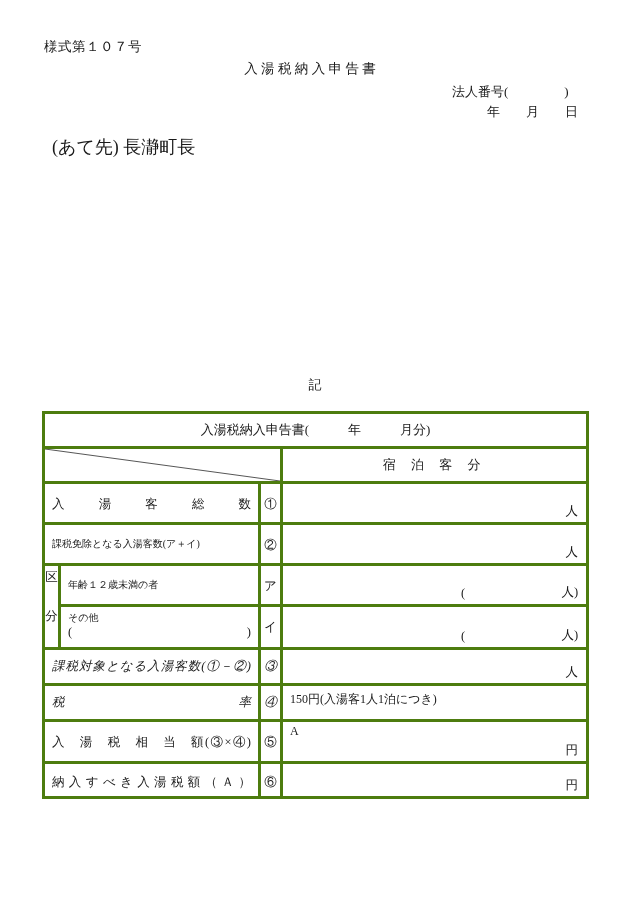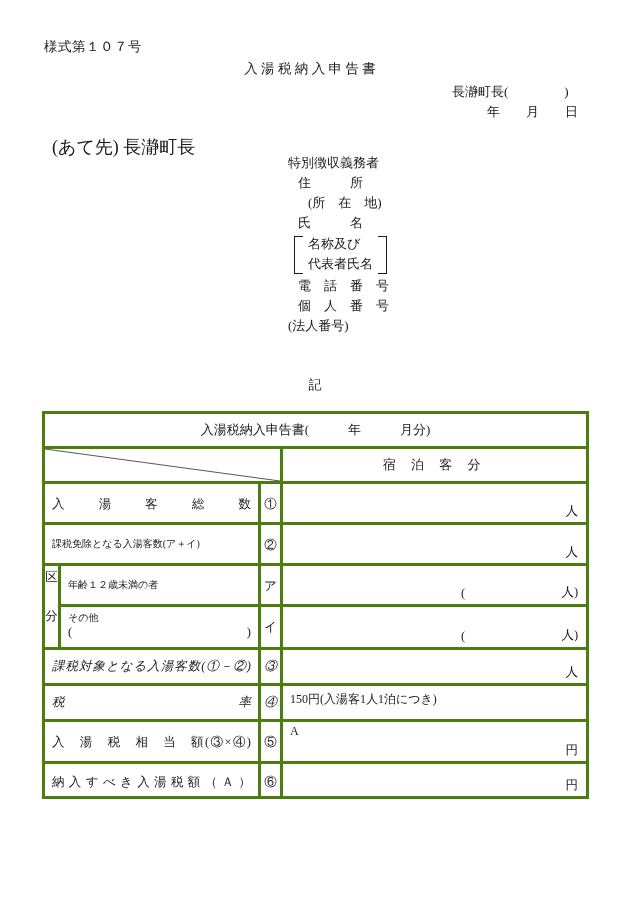--- a/index.html
+++ b/index.html
@@ -242,46 +242,29 @@
 </head>
 <body>
 
 <div class="page">
 
   <div class="form-no">様式第１０７号</div>
 
   <div class="doc-title">入 湯 税 納 入 申 告 書</div>
 
   <div class="desig-no">
-    <span>長瀞町長(</span><span class="gap"></span><span>)</span>
+    <span>法人番号(</span><span class="gap"></span><span>)</span>
   </div>
 
   <div class="date-line">
     <span>年</span><span class="g"></span><span>月</span><span class="g"></span><span>日</span>
   </div>
 
   <div class="addressee">(あて先) 長瀞町長</div>
 
-  <div class="payer">
-    <div class="row ttl">特別徴収義務者</div>
-    <div class="row ind">住　　　所</div>
-    <div class="row ind2">(所　在　地)</div>
-    <div class="row ind">氏　　　名</div>
-    <div class="row">
-      <span class="bracket-group">
-        <span class="bk-left"></span>
-        <span class="bk-right"></span>
-        <span class="bk-line">名称及び</span>
-        <span class="bk-line">代表者氏名</span>
-      </span>
-    </div>
-    <div class="row ind" style="margin-top:2px;">電　話　番　号</div>
-    <div class="row ind">個　人　番　号</div>
-    <div class="row">(法人番号)</div>
-  </div>
 
   <div class="ki">記</div>
 
   <table class="tbl">
     <colgroup>
       <col class="c-kubun">
         <col class="c-label">
         <col class="c-num">
         <col class="c-val">
     </colgroup>

